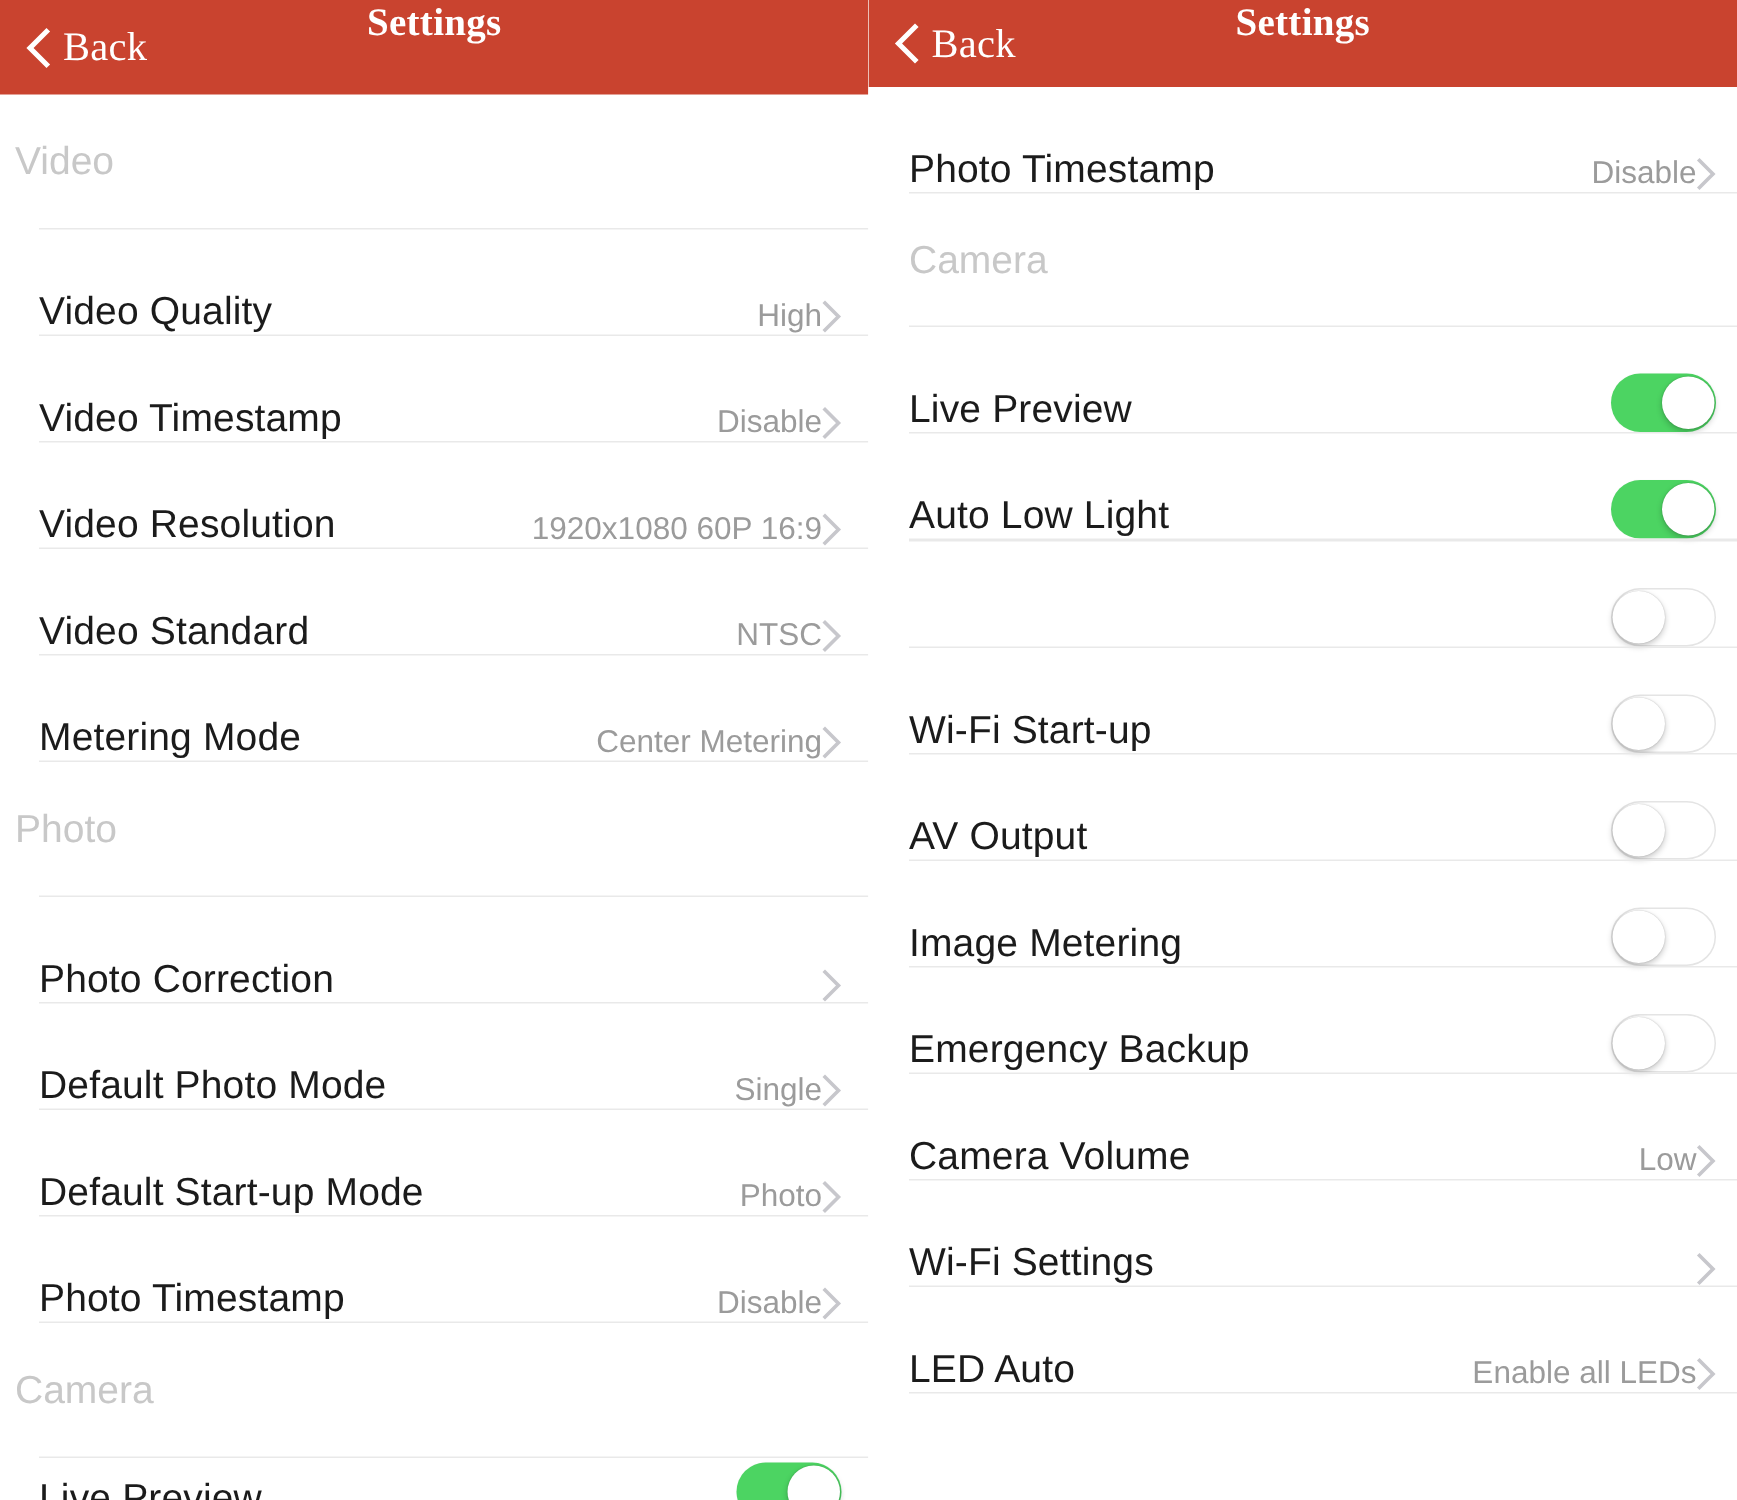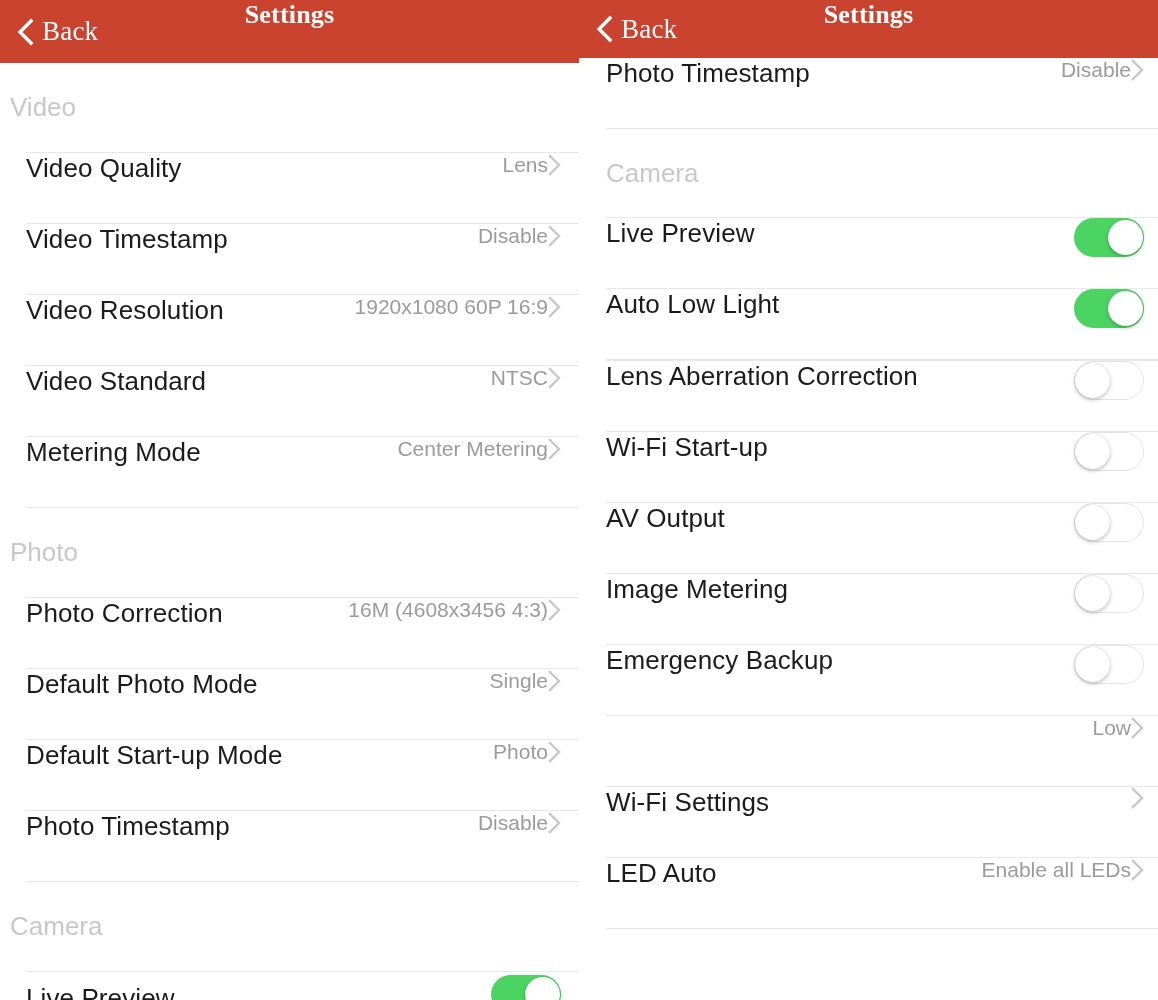--- a/index.html
+++ b/index.html
@@ -62,21 +62,21 @@
     color: #c8c8c8;
     font-size: 26px;
     padding-left: 10px;
   }
   .panel-right .section-header { height: 88px; padding-left: 27px; }
 
   .row {
     position: relative;
     height: 70px;
     display: flex;
-    align-items: flex-start;
+    align-items: flex-end;
     padding-left: 26px;
     padding-right: 18px;
     cursor: pointer;
   }
   .panel-right .row { padding-left: 27px; padding-right: 14px; }
 
   .row-label {
     font-size: 26px;
     color: #1b1b1b;
     letter-spacing: 0.1px;
@@ -167,21 +167,21 @@
     </div>
 
     <div class="list">
 
       <div class="section-header">Video</div>
       <div class="div-line"></div>
 
       <div class="row">
         <span class="row-label">Video Quality</span>
         <span class="row-right">
-          <span class="row-value">Lens</span>
+          <span class="row-value">High</span>
           <span class="row-chevron">
             <svg viewBox="0 0 13 22" width="13" height="22" aria-hidden="true">
                 <polyline points="2,2 11,11 2,20" fill="none" stroke="#c7c7cc" stroke-width="2.4" stroke-linecap="square"></polyline>
               </svg>
           </span>
         </span>
       </div>
       <div class="div-line"></div>
 
       <div class="row">
@@ -235,21 +235,20 @@
         </span>
       </div>
       <div class="div-line"></div>
 
       <div class="section-header">Photo</div>
       <div class="div-line"></div>
 
       <div class="row">
         <span class="row-label">Photo Correction</span>
         <span class="row-right">
-          <span class="row-value">16M (4608x3456 4:3)</span>
           <span class="row-chevron">
             <svg viewBox="0 0 13 22" width="13" height="22" aria-hidden="true">
                 <polyline points="2,2 11,11 2,20" fill="none" stroke="#c7c7cc" stroke-width="2.4" stroke-linecap="square"></polyline>
               </svg>
           </span>
         </span>
       </div>
       <div class="div-line"></div>
 
       <div class="row">
@@ -354,21 +353,20 @@
           <span class="toggle on">
               <span class="knob"></span>
             </span>
         </span>
       </div>
       <div class="div-line"></div>
 
       <div class="div-line"></div>
 
       <div class="row">
-        <span class="row-label">Lens Aberration Correction</span>
         <span class="row-right">
           <span class="toggle off">
               <span class="knob"></span>
             </span>
         </span>
       </div>
       <div class="div-line"></div>
 
       <div class="row">
         <span class="row-label">Wi-Fi Start-up</span>
@@ -404,20 +402,21 @@
         <span class="row-label">Emergency Backup</span>
         <span class="row-right">
           <span class="toggle off">
               <span class="knob"></span>
             </span>
         </span>
       </div>
       <div class="div-line"></div>
 
       <div class="row">
+        <span class="row-label">Camera Volume</span>
         <span class="row-right">
           <span class="row-value">Low</span>
           <span class="row-chevron">
             <svg viewBox="0 0 13 22" width="13" height="22" aria-hidden="true">
                 <polyline points="2,2 11,11 2,20" fill="none" stroke="#c7c7cc" stroke-width="2.4" stroke-linecap="square"></polyline>
               </svg>
           </span>
         </span>
       </div>
       <div class="div-line"></div>

